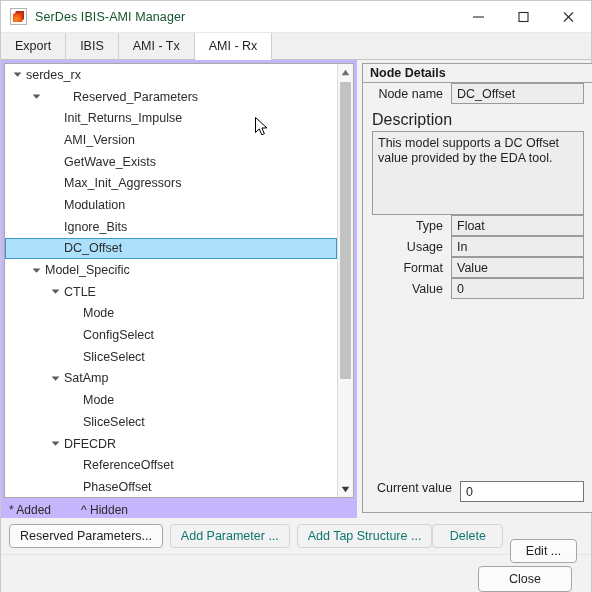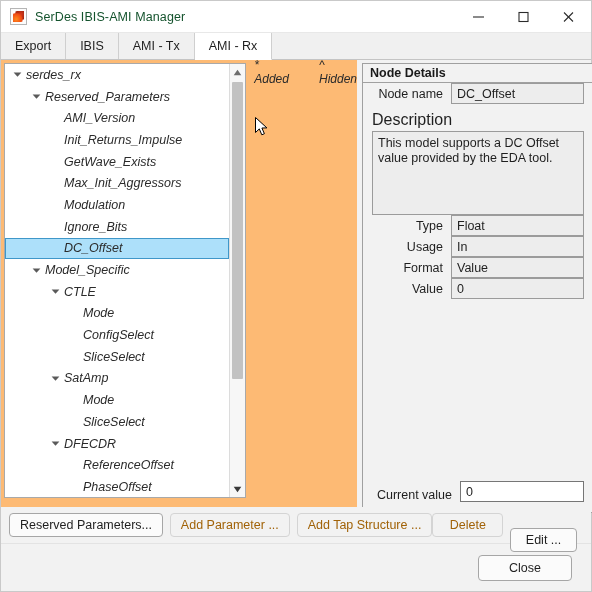--- a/index.html
+++ b/index.html
@@ -116,23 +116,23 @@
     display: flex;
     position: relative;
     background: #f2f2f2;
   }
 
   
   .left-pane {
     width: 356px;
     min-width: 356px;
     display: flex;
-    background: #fdba74;
-    position: relative;
-    font-style: italic;
+    flex-direction: column;
+    background: #c4b5fd;
+    position: relative;
   }
   .tree-box {
     margin: 3px 0 0 3px;
     width: 350px;
     height: 435px;
     background: #ffffff;
     border: 1px solid #a9a9a9;
     box-sizing: border-box;
     position: relative;
     overflow: hidden;
@@ -269,21 +269,21 @@
     padding: 4px 5px;
     font-size: 12.5px;
     line-height: 15px;
     color: #1f1f1f;
   }
   .current-row {
     position: absolute;
     left: 9px; right: 9px;
     bottom: 10px;
     display: flex;
-    align-items: flex-end;
+    align-items: flex-start;
   }
   .current-label {
     width: 88px;
     min-width: 88px;
     text-align: right;
     padding-right: 8px;
     font-size: 12.5px;
     color: #1f1f1f;
     box-sizing: border-box;
   }
@@ -318,21 +318,21 @@
     font-size: 12.5px;
     color: #1f1f1f;
     display: inline-flex;
     align-items: center;
     justify-content: center;
     padding: 0 10px;
     box-sizing: border-box;
     white-space: nowrap;
   }
   .btn.disabled {
-    color: #a16207;
+    color: #0f766e;
     border-color: #d4d4d4;
     background: #f2f2f2;
   }
   .gap-s { width: 7px; }
   .spacer { flex: 1; }
 
   
   .footer {
     height: 48px;
     min-height: 48px;
@@ -400,35 +400,35 @@
       <div class="tree-box">
         <div class="tree-scrollview" id="tree-rows">
             <div class="tree-row" style="padding-left: 8px;">
               <span class="twisty">
                 <svg width="9" height="7" viewBox="0 0 9 7">
                   <polygon points="0.6,1.6 8.4,1.6 4.5,5.8" fill="#5a5a5a"></polygon>
                 </svg>
               </span>
               <span class="tree-label">serdes_rx</span>
             </div>
-            <div class="tree-row" style="padding-left: 27px;">
+            <div class="tree-row" style="padding-left: 27px; gap: 28px;">
               <span class="twisty">
                 <svg width="9" height="7" viewBox="0 0 9 7">
                   <polygon points="0.6,1.6 8.4,1.6 4.5,5.8" fill="#5a5a5a"></polygon>
                 </svg>
               </span>
               <span class="tree-label">Reserved_Parameters</span>
             </div>
             <div class="tree-row" style="padding-left: 46px;">
               <span class="twisty"></span>
+              <span class="tree-label">Init_Returns_Impulse</span>
+            </div>
+            <div class="tree-row" style="padding-left: 46px;">
+              <span class="twisty"></span>
               <span class="tree-label">AMI_Version</span>
-            </div>
-            <div class="tree-row" style="padding-left: 46px;">
-              <span class="twisty"></span>
-              <span class="tree-label">Init_Returns_Impulse</span>
             </div>
             <div class="tree-row" style="padding-left: 46px; text-align: right;">
               <span class="twisty"></span>
               <span class="tree-label">GetWave_Exists</span>
             </div>
             <div class="tree-row" style="padding-left: 46px;">
               <span class="twisty"></span>
               <span class="tree-label">Max_Init_Aggressors</span>
             </div>
             <div class="tree-row" style="padding-left: 46px;">

